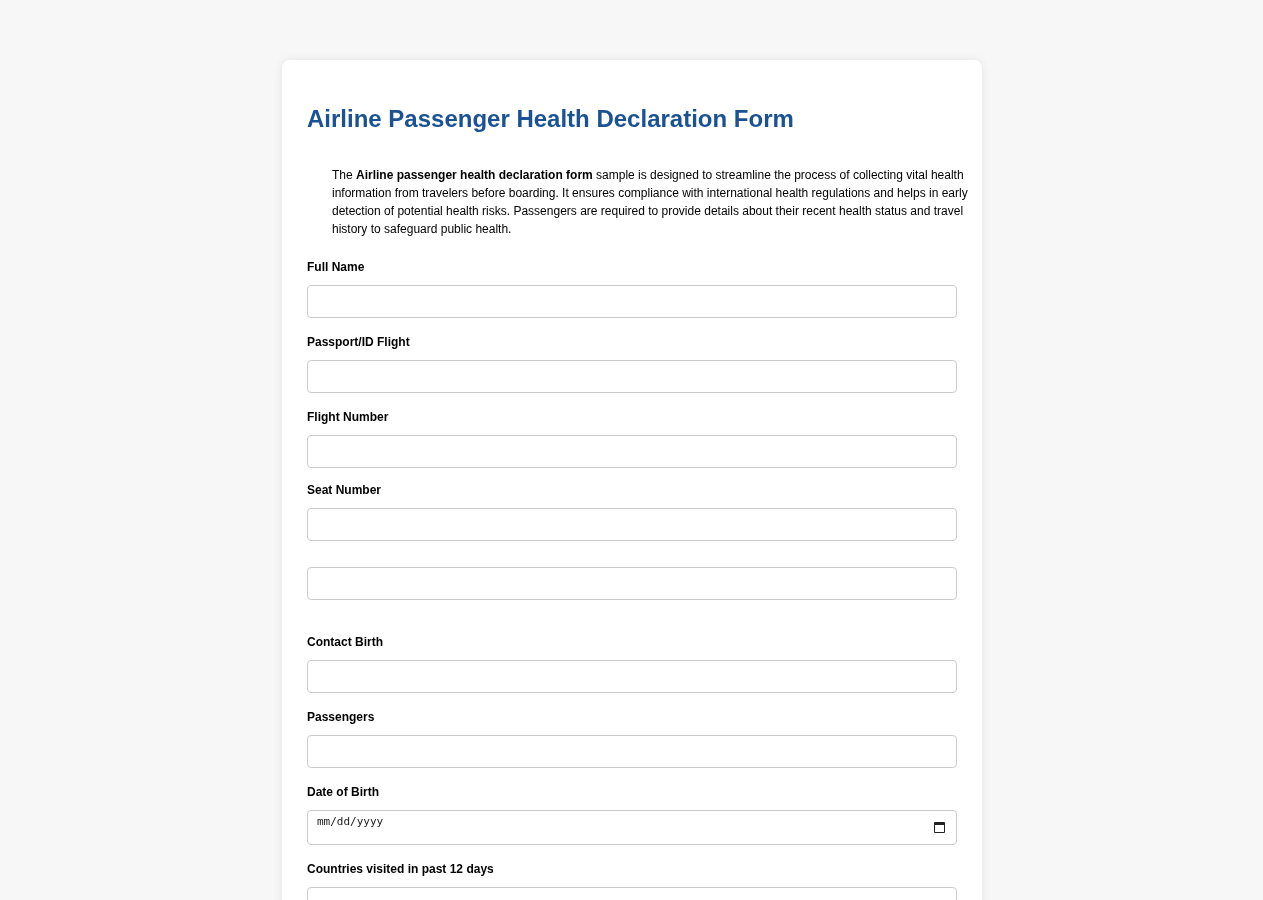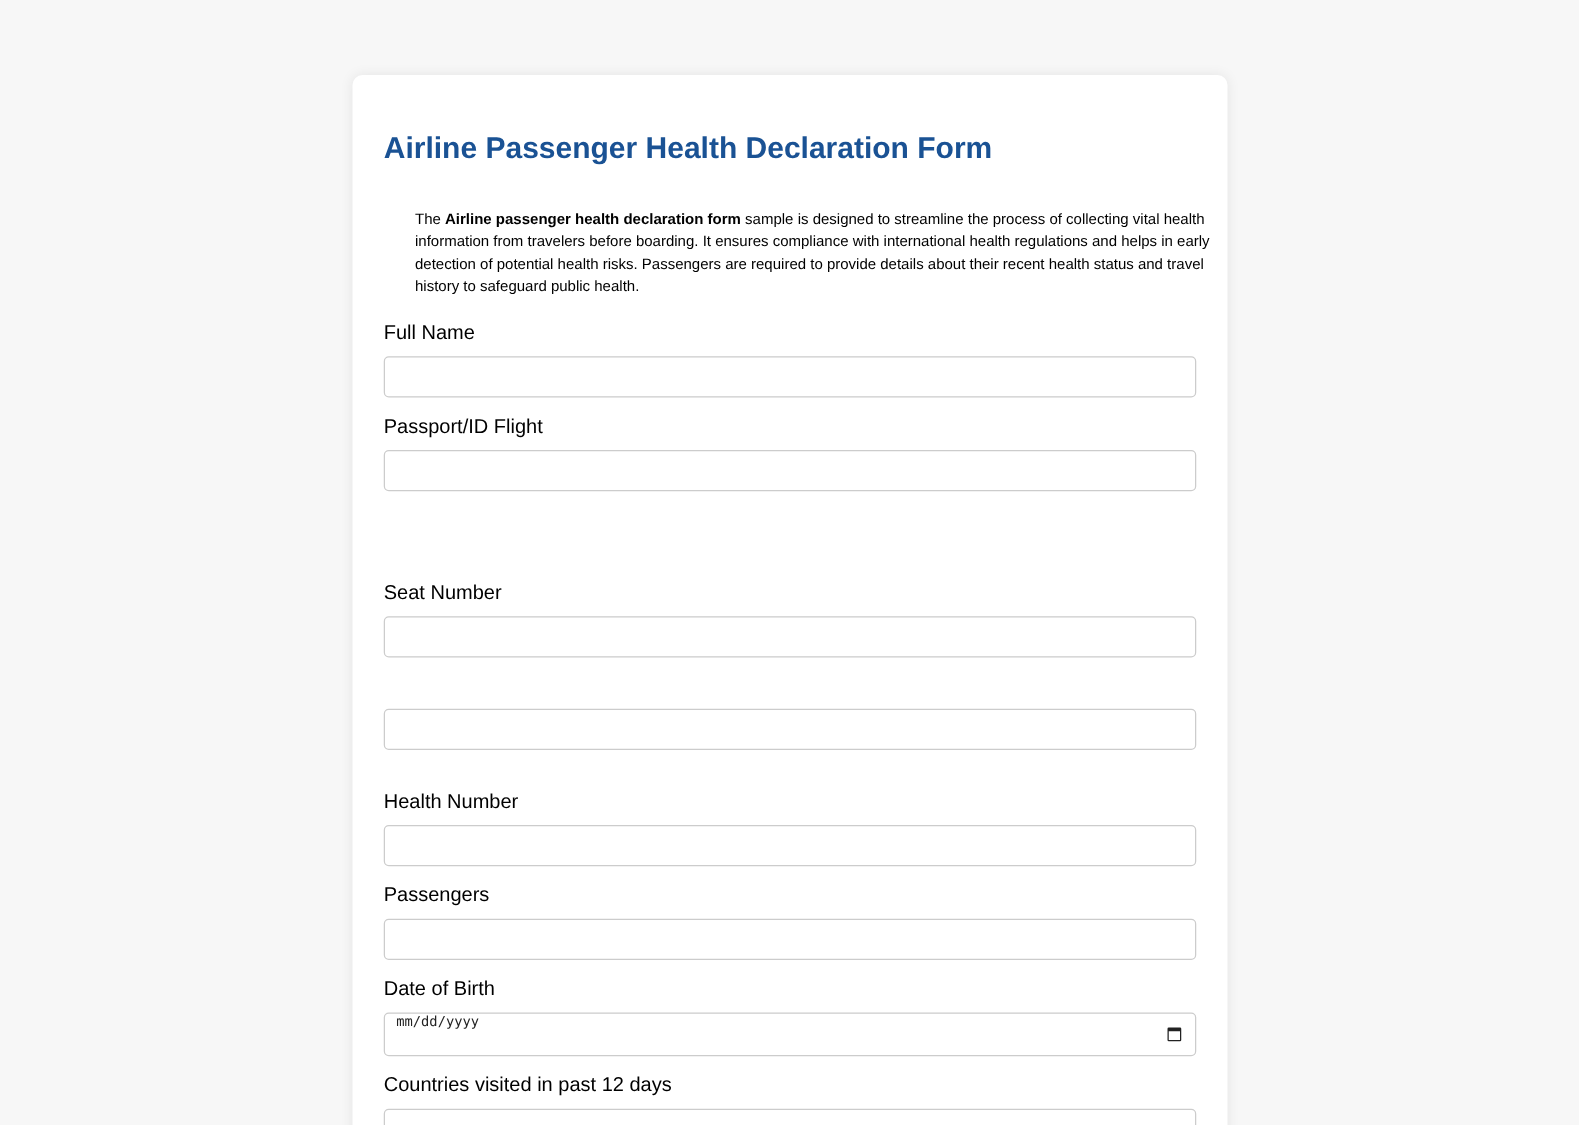--- a/index.html
+++ b/index.html
@@ -43,22 +43,22 @@
     line-height: 18px;
   }
   .intro b { font-weight: bold; }
   .field {
     position: absolute;
     left: 25px;
     width: 650px;
   }
   .field label {
     display: block;
-    font-size: 16px;
-    font-weight: normal;
+    font-size: 12px;
+    font-weight: bold;
     line-height: 18px;
     height: 18px;
   }
   .field input {
     display: block;
     margin-top: 9px;
     width: 650px;
     height: 33px;
     box-sizing: border-box;
     border: 1px solid #cccccc;
@@ -72,22 +72,22 @@
   .field .date-input {
     position: relative;
     margin-top: 9px;
     width: 650px;
     height: 35px;
     box-sizing: border-box;
     border: 1px solid #cccccc;
     border-radius: 4px;
     background: #fff;
     display: flex;
-    align-items: flex-start;
-    padding: 0 9px;
+    align-items: flex-end;
+    padding: 16px 9px;
   }
   .date-placeholder {
     font-family: "DejaVu Sans Mono", monospace;
     font-size: 11px;
     color: #222;
     letter-spacing: 0px;
   }
   .cal-icon {
     position: absolute;
     right: 11px;
@@ -111,32 +111,36 @@
   <div class="field" style="top:198px">
     <label>Full Name</label>
     <input type="text" value="" style="">
   </div>
 
   <div class="field" style="top:273px">
     <label>Passport/ID Flight</label>
     <input type="text" value="" style="">
   </div>
 
+  <div class="field" style="top:348px">
+    <label>Flight Number</label>
+    <input type="text" value="" style="">
+  </div>
 
-  <div class="field" style="top:406px">
+  <div class="field" style="top:421px">
     <label>Seat Number</label>
     <input type="text" value="" style="">
   </div>
 
   <div class="field" style="top:498px">
     <input type="email" value="" style="">
   </div>
 
   <div class="field" style="top:573px">
-    <label>Health Number</label>
+    <label>Contact Birth</label>
     <input type="tel" value="" style="">
   </div>
 
   <div class="field" style="top:648px">
     <label>Passengers</label>
     <input type="text" value="" style="">
   </div>
 
   <div class="field" style="top:723px">
     <label>Date of Birth</label>

